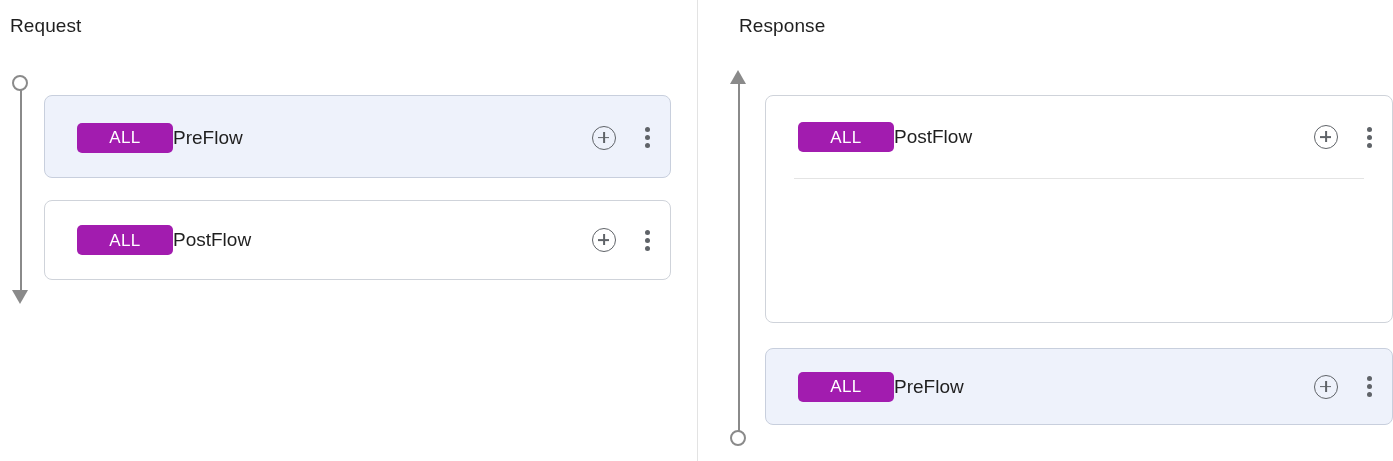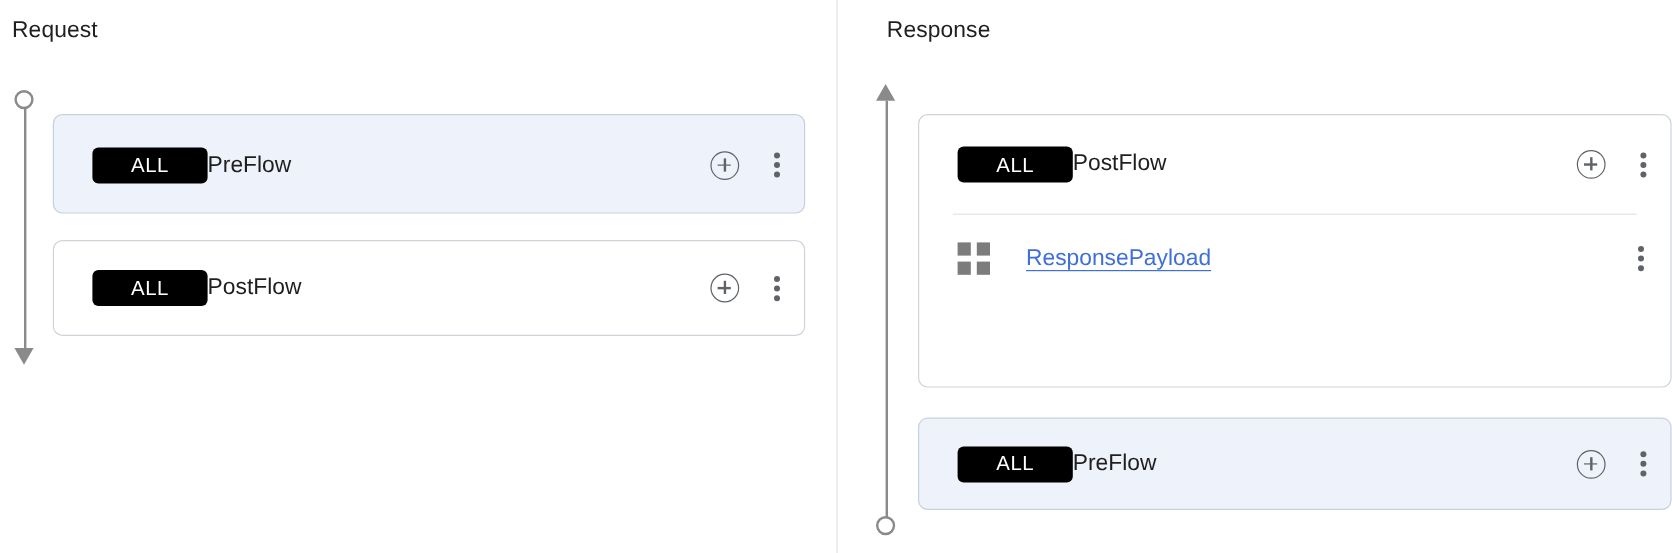--- a/index.html
+++ b/index.html
@@ -136,21 +136,21 @@
   .card-res-preflow  .flow-row { height: 75px; }
 
   .badge {
     display: inline-flex;
     align-items: center;
     justify-content: center;
     min-width: 96px;
     height: 30px;
     padding: 0 10px;
     border-radius: 5px;
-    background: #000000;
+    background: #a21caf;
     color: #ffffff;
     font-size: 17px;
     letter-spacing: 0.4px;
     line-height: 1;
     box-sizing: border-box;
     font-weight: 400;
   }
 
   .flow-name {
     font-size: 19px;
@@ -325,36 +325,20 @@
           <span></span>
             <span></span>
             <span></span>
         </span>
       </span>
     </div>
 
 
     <div class="policy-divider"></div>
 
-    <div class="policy-row">
-      <span class="icon-grid">
-        <i></i>
-          <i></i>
-          <i></i>
-          <i></i>
-      </span>
-      <a class="policy-link">ResponsePayload</a>
-      <span class="policy-actions">
-        <span class="icon-kebab">
-          <span></span>
-            <span></span>
-            <span></span>
-        </span>
-      </span>
-    </div>
   </div>
 
   <div class="card selected card-res-preflow">
     <div class="flow-row">
       <span class="badge">ALL</span>
       <span class="flow-name">PreFlow</span>
       <span class="row-actions">
         <span class="icon-plus"></span>
         <span class="icon-kebab">
           <span></span>

